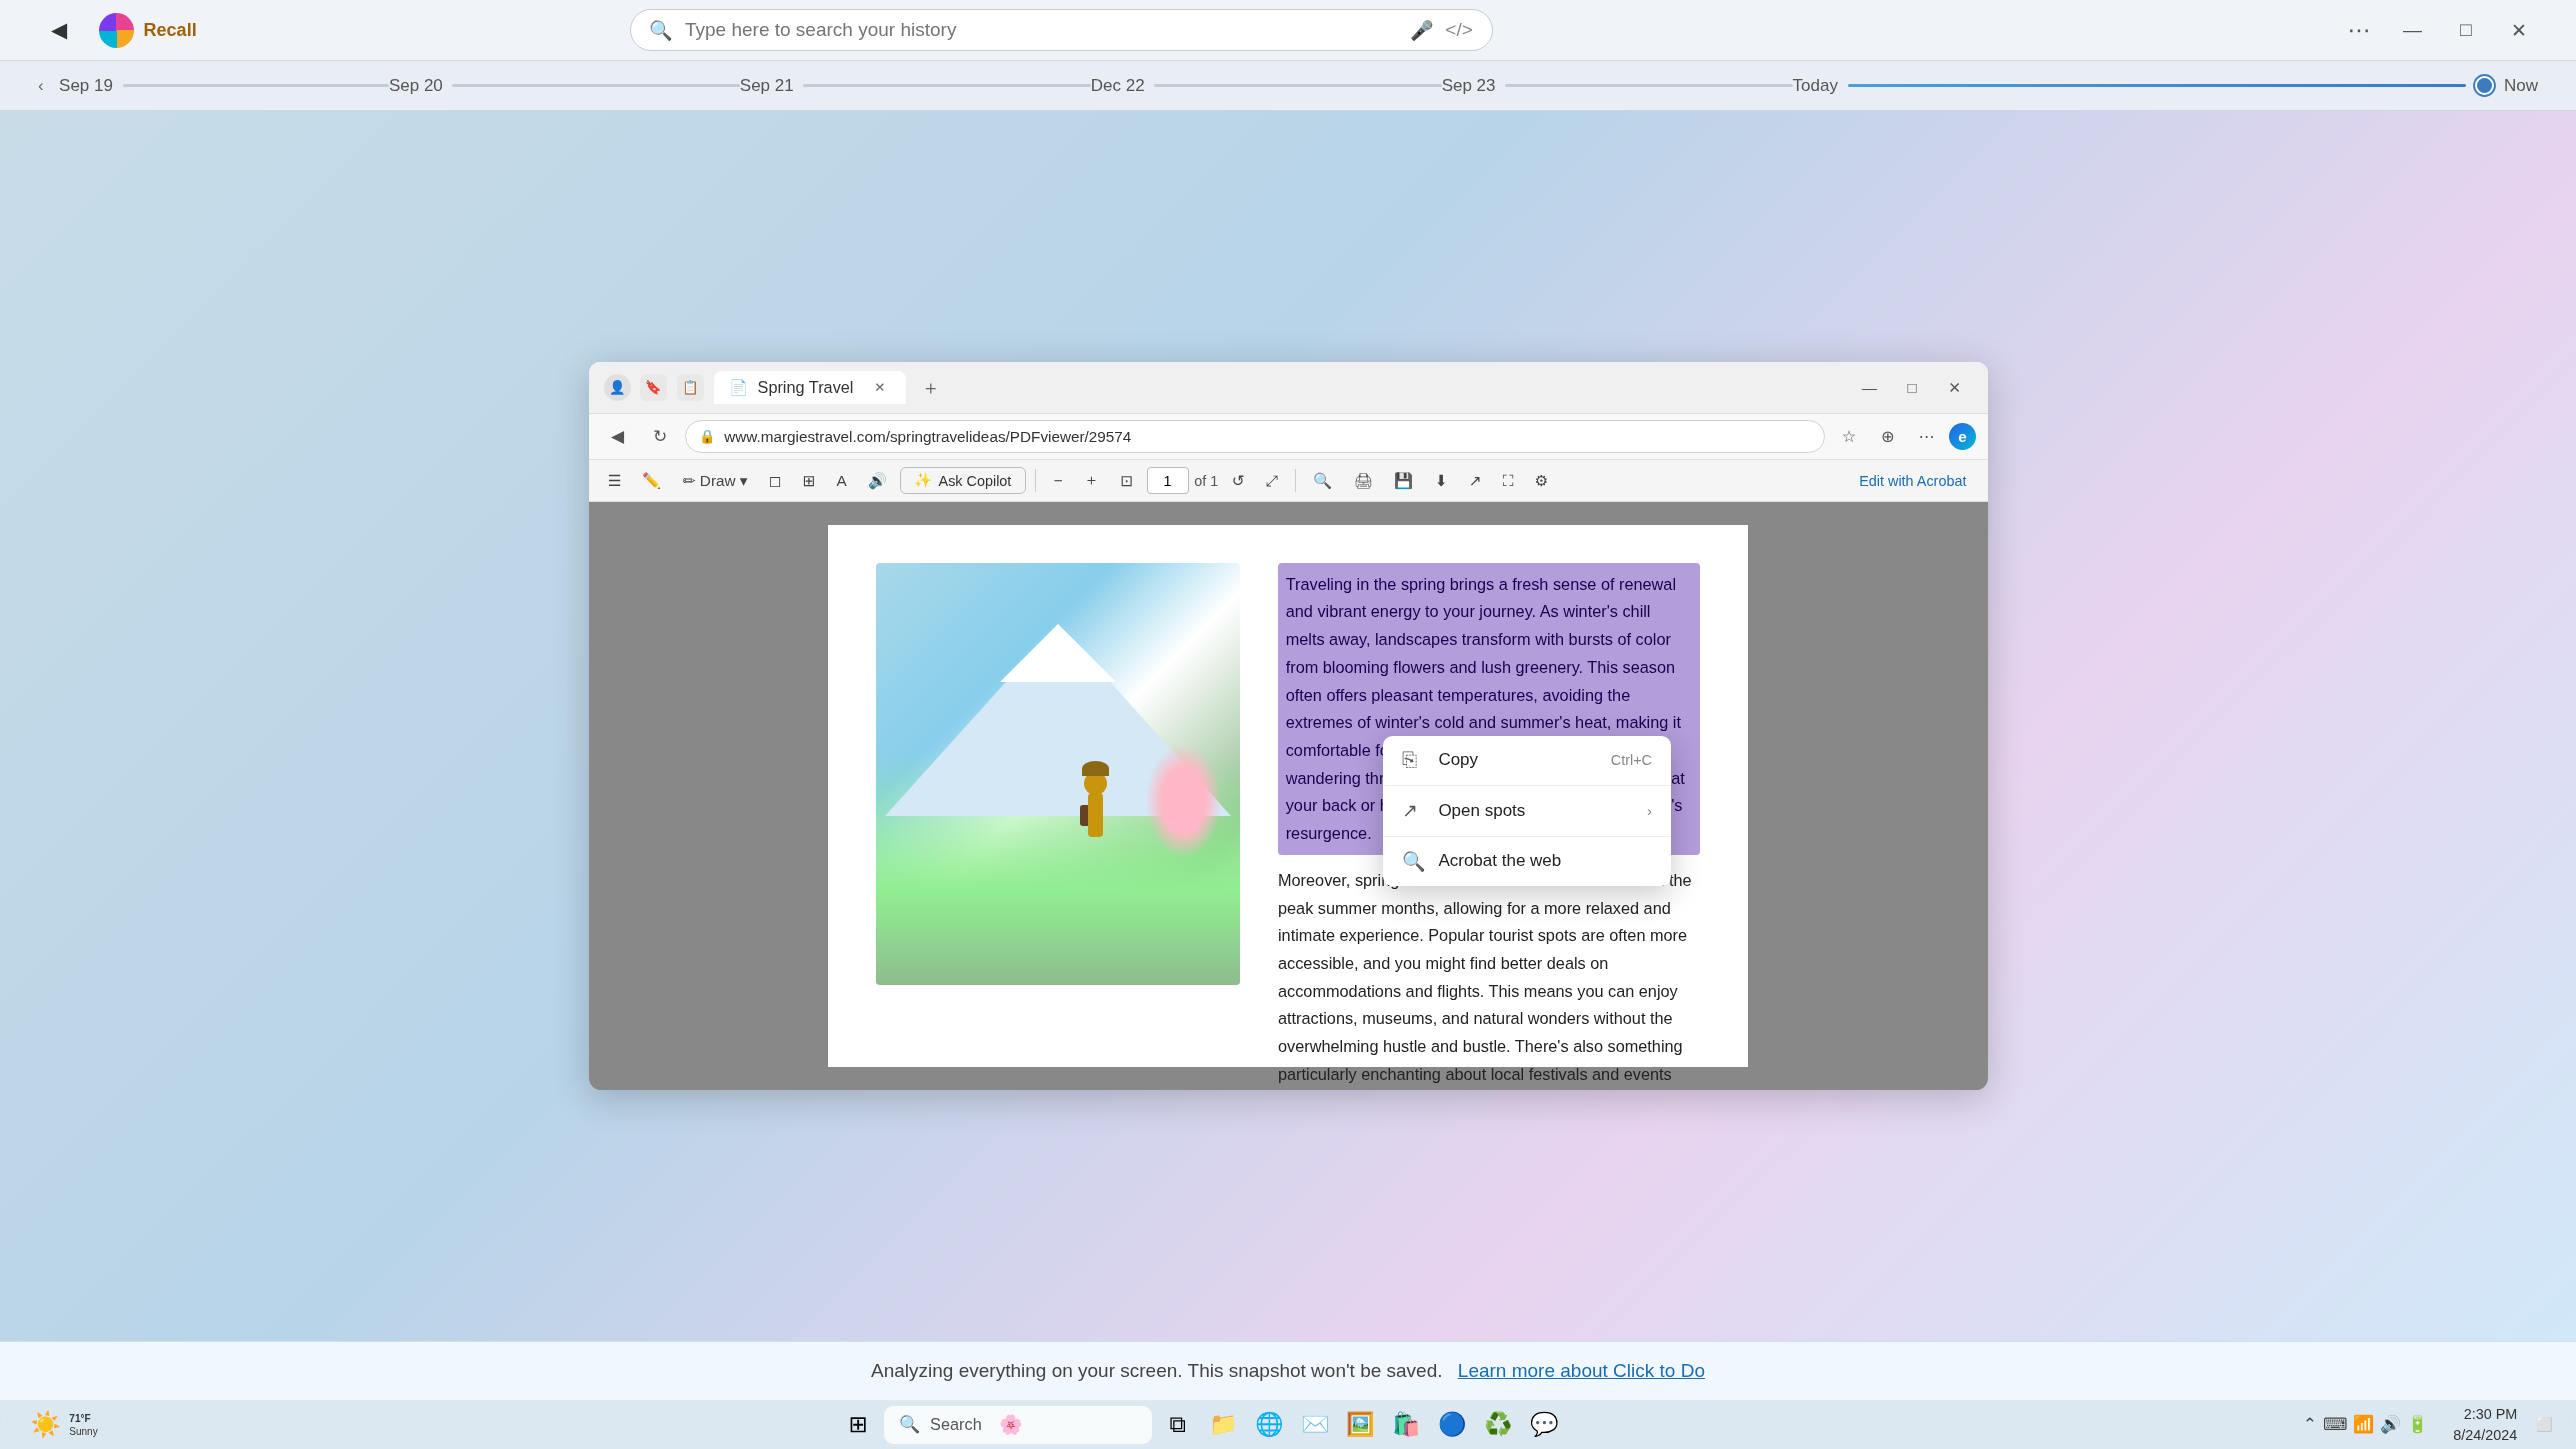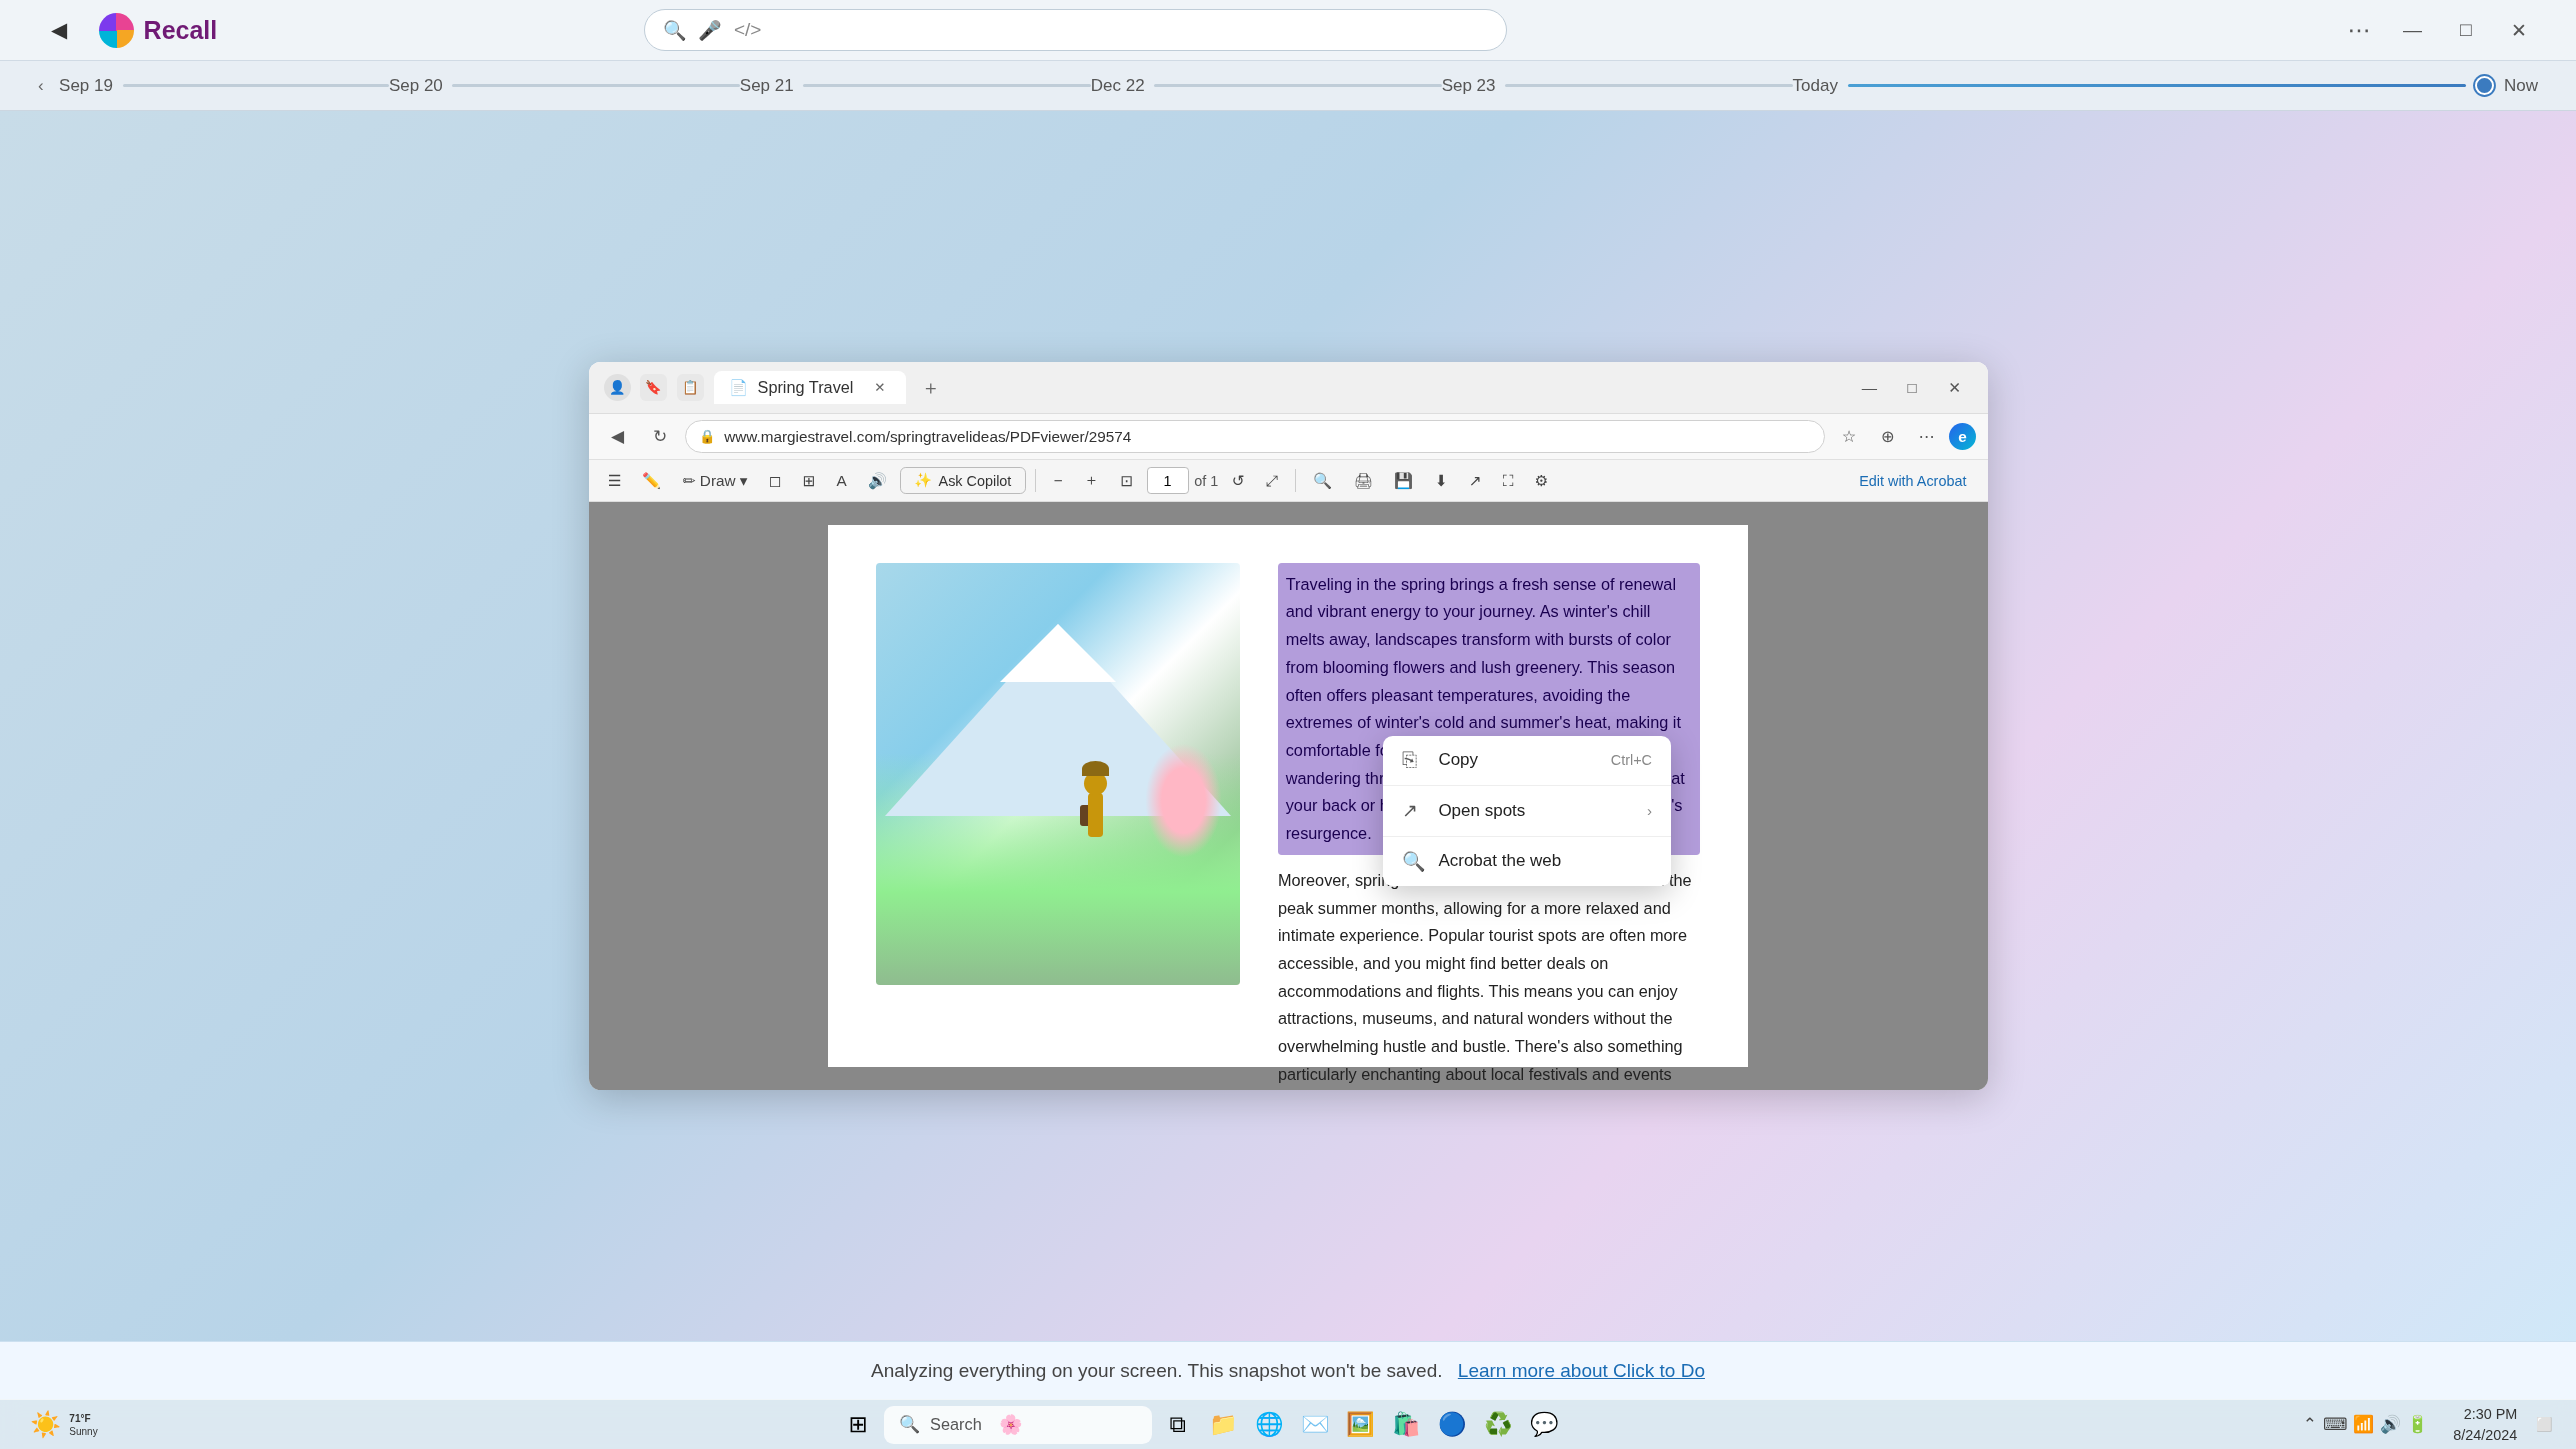--- a/index.html
+++ b/index.html
@@ -27,21 +27,21 @@
       width: 42px; height: 42px;
       border-radius: 50%;
       border: none;
       background: transparent;
       display: flex; align-items: center; justify-content: center;
       cursor: pointer;
       font-size: 21px; color: #333;
     }
     .recall-logo {
       display: flex; align-items: center; gap: 9.6px;
-      font-size: 25px; font-weight: 600; color: #701a75;
+      font-size: 18px; font-weight: 600; color: #a16207;
     }
     .recall-logo-icon {
       width: 35px; height: 35px;
       background: conic-gradient(#e84393 0deg 90deg, #f5a623 90deg 180deg, #00b4d8 180deg 270deg, #7c3aed 270deg 360deg);
       border-radius: 50%;
     }
     .recall-search {
       flex: 1;
       max-width: 863px;
       margin: 0 auto;
@@ -578,20 +578,21 @@
 <body>
 
 <div class="recall-bar">
   <button class="recall-back-btn">◀</button>
   <div class="recall-logo">
     <div class="recall-logo-icon"></div>
     <span>Recall</span>
   </div>
   <div class="recall-search">
     <span class="recall-search-icon">🔍</span>
+    <input type="text" style="font-size: 19px; color: rgb(136, 136, 136);" placeholder="Type here to search your history">
     <span class="recall-mic-icon">🎤</span>
     <span class="recall-code-icon">&lt;/&gt;</span>
   </div>
   <div class="recall-top-right">
     <button style="font-size:23px; background:none; border:none; cursor:pointer; color:#555;">⋯</button>
     <button style="font-size:19px; background:none; border:none; cursor:pointer; color:#555;">—</button>
     <button style="font-size:19px; background:none; border:none; cursor:pointer; color:#555;">□</button>
     <button style="font-size:19px; background:none; border:none; cursor:pointer; color:#555;">✕</button>
   </div>
 </div>

